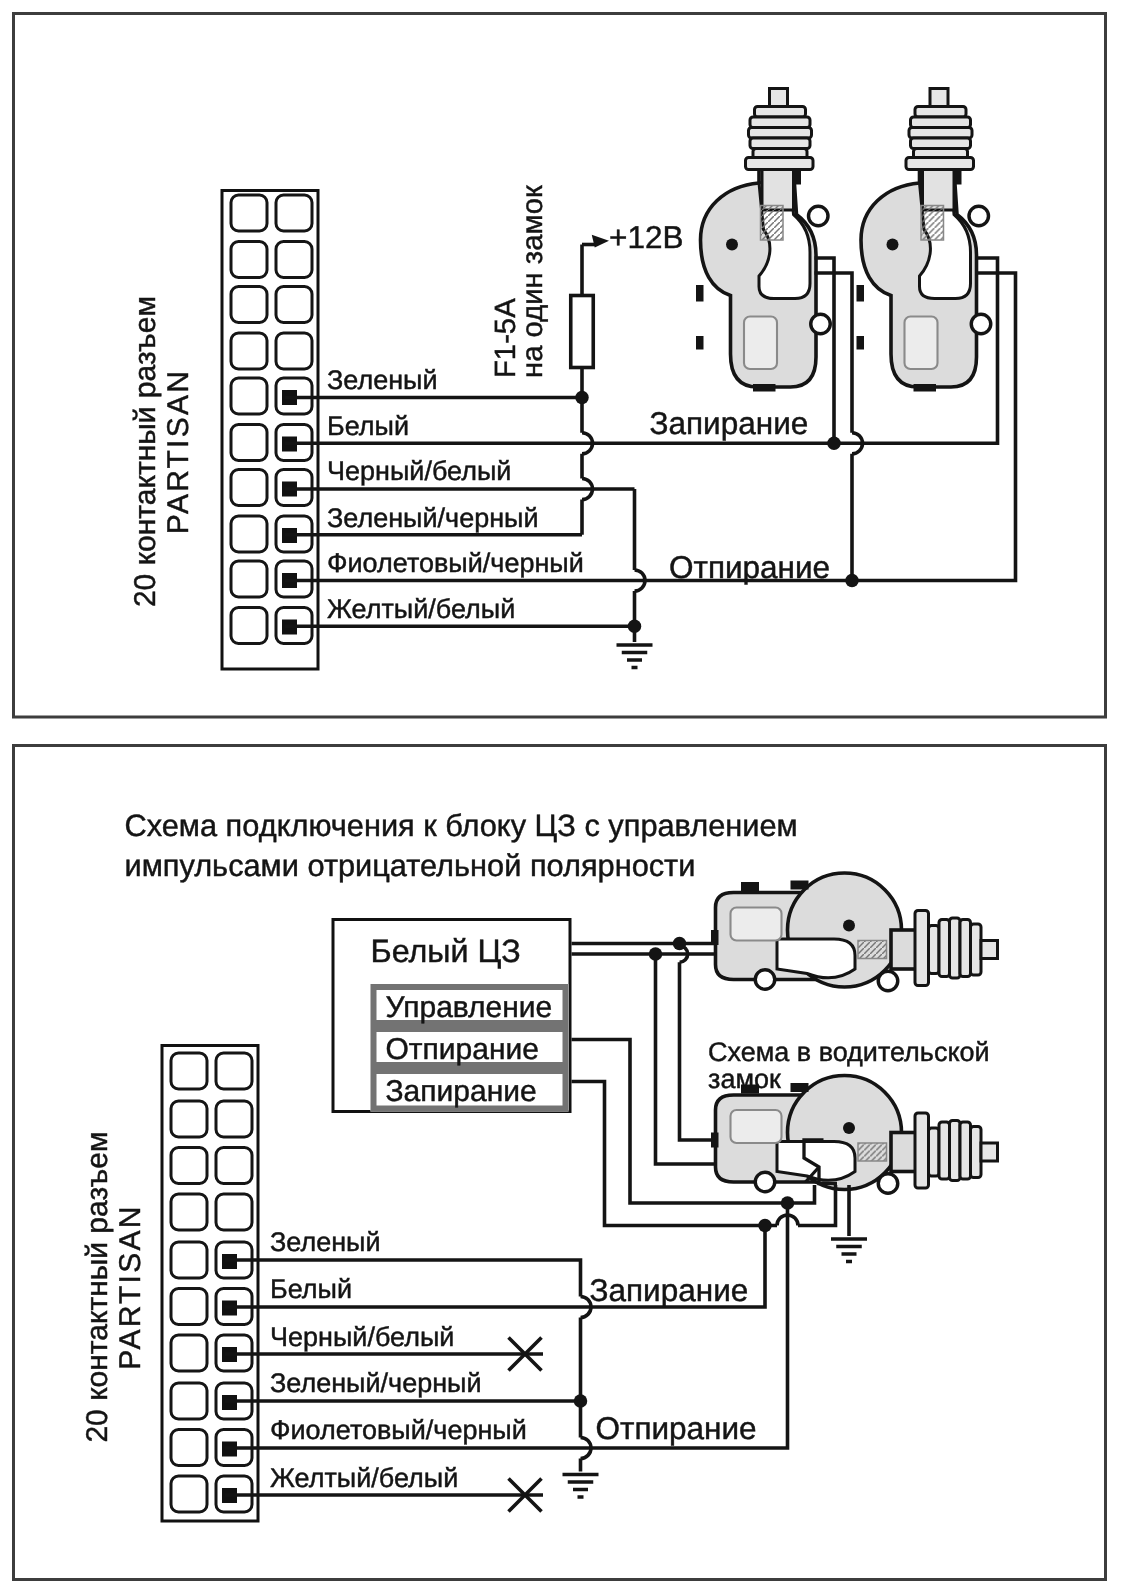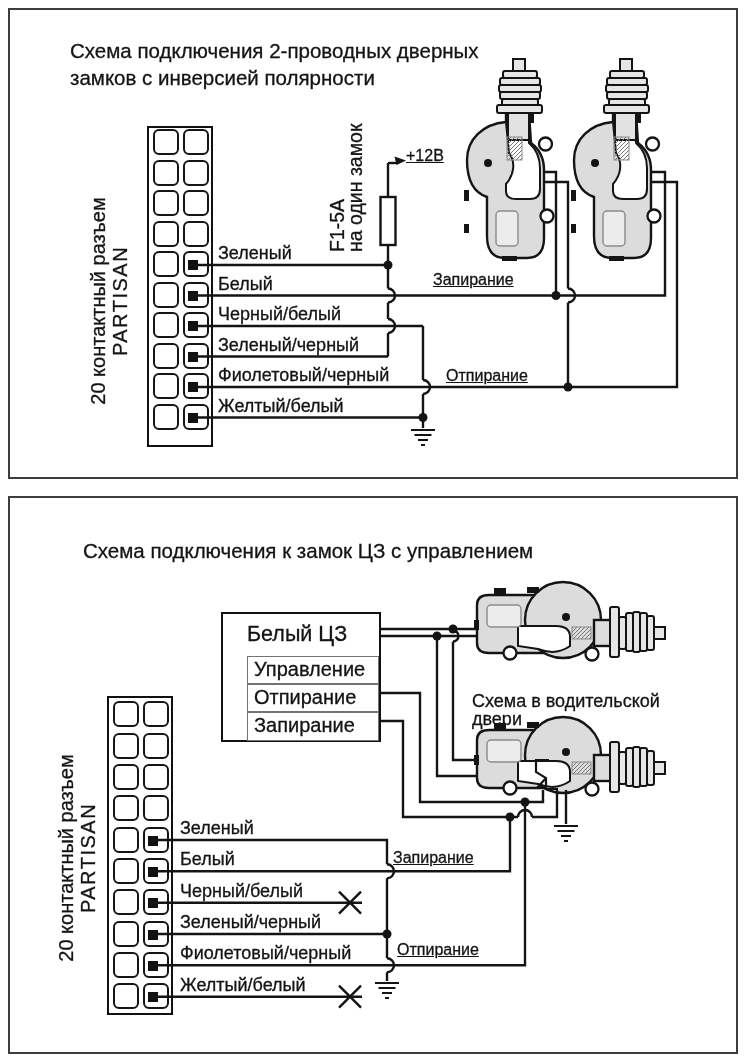--- a/index.html
+++ b/index.html
@@ -4,33 +4,33 @@
 <style>
   html,body{margin:0;padding:0;background:#fff;}
   #page{position:relative;width:750px;height:1058px;background:#fff;outline:1px solid #9a9a9a;
         font-family:"Liberation Sans","DejaVu Sans",sans-serif;color:#141414;overflow:hidden;}
   .panel{position:absolute;border:2px solid #3d3d3d;background:#fff;}
   #panel-top{left:8px;top:8px;width:726px;height:467px;}
   #panel-bottom{left:8px;top:496px;width:726px;height:554px;}
   .t{position:absolute;white-space:nowrap;-webkit-text-stroke:0.3px #141414;}
   .title{font-size:20.5px;line-height:27px;}
   .lbl{font-size:18px;}
-  .big{font-size:16px;text-decoration:underline;}
+  .big{font-size:21px;}
   .rot{transform:rotate(-90deg);transform-origin:center;}
   .vlabel{position:absolute;width:247px;height:44px;line-height:22px;font-size:20px;text-align:center;
           -webkit-text-stroke:0.3px #141414;}
   .vlabel .ls{letter-spacing:1.5px;}
   #fuse-label{position:absolute;width:130px;height:36px;line-height:18px;font-size:19.5px;text-align:left;
           -webkit-text-stroke:0.3px #141414;}
   .connector{position:absolute;border:2.6px solid #111;background:#fff;box-sizing:border-box;}
   .pin{position:absolute;width:26px;height:26px;box-sizing:border-box;border:2.2px solid #151515;
        border-radius:6px;background:#fff;}
   .pinmark{position:absolute;left:3px;top:7px;width:10px;height:10px;background:#111;}
   .czbox{position:absolute;border:2.2px solid #111;background:#fff;box-sizing:border-box;}
-  .czrow{position:absolute;border:1px solid #737373;background:#fff;box-sizing:border-box;
+  .czrow{position:absolute;border:4px solid #737373;background:#fff;box-sizing:border-box;
          font-size:20px;line-height:25px;padding-left:6px;-webkit-text-stroke:0.3px #141414;}
   #czt{font-size:21.5px;}
   svg{position:absolute;left:0;top:0;}
   .wire{fill:none;stroke:#141414;stroke-width:2.4px;}
   .thin{fill:none;stroke:#141414;stroke-width:2.2px;}
   .body{fill:#dcdcdc;stroke:#141414;stroke-width:2.4px;}
   .chan{fill:#ffffff;stroke:#141414;stroke-width:2px;}
   .mech{fill:#e6e6e6;stroke:#141414;stroke-width:2px;}
   .shaft{fill:#e2e2e2;stroke:#141414;stroke-width:2px;}
   .win{fill:#ececec;stroke:#8a8a8a;stroke-width:1.4px;}
@@ -254,22 +254,20 @@
     <g>
       <path class="wire" d="M339,985.7 L361,1007.7 M339,1007.7 L361,985.7"></path>
     </g>
     <circle class="dot" cx="437" cy="636" r="4.5"></circle>
     <circle class="dot" cx="453" cy="629" r="4.5"></circle>
     <circle class="dot" cx="510" cy="817" r="4.5"></circle>
     <circle class="dot" cx="525" cy="802" r="4.5"></circle>
     <circle class="dot" cx="387" cy="934" r="4.5"></circle>
   </svg>
 
-  <div class="t title" style="left:70px;top:37px;">Схема подключения 2-проводных дверных</div>
-  <div class="t title" style="left:70px;top:64px;">замков с инверсией полярности</div>
 
   <div class="vlabel rot" style="left:-15.5px;top:279px;">
     <div>20 контактный разъем</div>
     <div class="ls">PARTISAN</div>
   </div>
 
   <div id="fuse-label" class="rot" style="left:281px;top:169px;">
     <div>F1-5A</div>
     <div>на один замок</div>
   </div>
@@ -279,29 +277,30 @@
   <div class="t lbl" style="left:218px;top:243px;">Зеленый</div>
   <div class="t lbl" style="left:218px;top:273.5px;">Белый</div>
   <div class="t lbl" style="left:218px;top:304px;">Черный/белый</div>
   <div class="t lbl" style="left:218px;top:334.5px;">Зеленый/черный</div>
   <div class="t lbl" style="left:218px;top:365px;">Фиолетовый/черный</div>
   <div class="t lbl" style="left:218px;top:395.5px;">Желтый/белый</div>
 
   <div class="t big" style="left:433px;top:271px;">Запирание</div>
   <div class="t big" style="left:446px;top:367px;">Отпирание</div>
 
-  <div class="t title" style="left:83px;top:537px;">Схема подключения к замок ЦЗ с  управлением</div>
+  <div class="t title" style="left:83px;top:537px;">Схема подключения к блоку ЦЗ с  управлением</div>
+  <div class="t title" style="left:83px;top:564px;">импульсами  отрицательной полярности</div>
 
   <div class="vlabel rot" style="left:-47.5px;top:836px;">
     <div>20 контактный разъем</div>
     <div class="ls">PARTISAN</div>
   </div>
 
   <div class="t lbl" style="left:472px;top:691px;">Схема в водительской</div>
-  <div class="t lbl" style="left:472px;top:709px;">двери</div>
+  <div class="t lbl" style="left:472px;top:709px;">замок</div>
 
   <div class="t lbl" style="left:180px;top:818px;">Зеленый</div>
   <div class="t lbl" style="left:180px;top:849.3px;">Белый</div>
   <div class="t lbl" style="left:180px;top:880.7px;">Черный/белый</div>
   <div class="t lbl" style="left:180px;top:912px;">Зеленый/черный</div>
   <div class="t lbl" style="left:180px;top:943.3px;">Фиолетовый/черный</div>
   <div class="t lbl" style="left:180px;top:974.7px;">Желтый/белый</div>
 
   <div class="t big" style="left:393px;top:849px;">Запирание</div>
   <div class="t big" style="left:397px;top:941px;">Отпирание</div>

